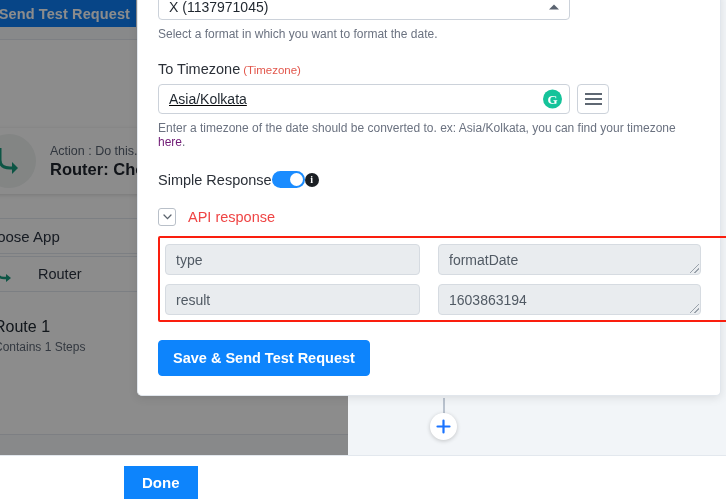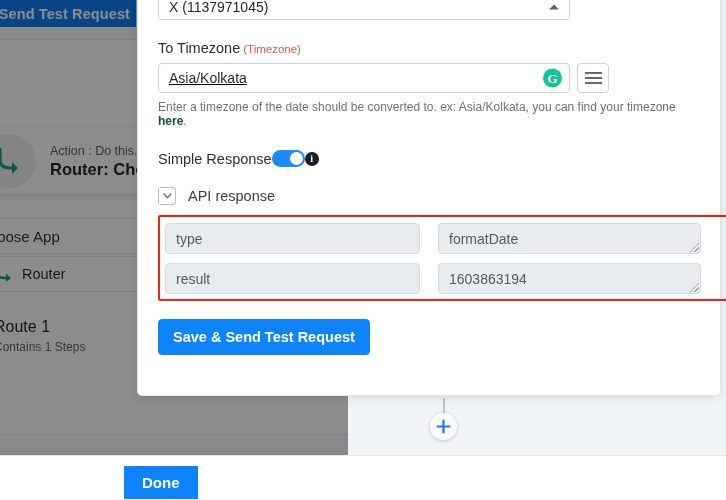--- a/index.html
+++ b/index.html
@@ -55,21 +55,21 @@
   .bg-card-title { font-size: 16.5px; font-weight: 700; color: #20262e; white-space: nowrap; margin-top: 2px; }
 
   .bg-row {
     position: absolute; left: 0; width: 348px;
     background: #ffffff; border-top: 1px solid #e2e7ee; border-bottom: 1px solid #e2e7ee;
     display: flex; align-items: center;
   }
   .bg-row-choose { top: 218px; height: 36px; }
   .bg-row-router { top: 256px; height: 36px; }
   .bg-row-choose span { font-size: 15px; color: #2b3340; padding-left: 0px; margin-left: -22px; white-space: nowrap; }
-  .bg-row-router span { font-size: 14.5px; color: #2b3340; margin-left: 22px; white-space: nowrap; }
+  .bg-row-router span { font-size: 14.5px; color: #2b3340; margin-left: 38px; white-space: nowrap; }
   .router-arrow { position: absolute; left: -6px; top: 256px; height: 36px; display: flex; align-items: center; }
 
   .bg-route {
     position: absolute; left: -6px; top: 318px; width: 200px;
   }
   .bg-route-title { font-size: 16px; color: #222a33; white-space: nowrap; }
   .bg-route-sub { font-size: 12px; color: #5f6977; margin-top: 4px; white-space: nowrap; }
 
   .bg-footerbar {
     position: absolute; left: 0; top: 434px; width: 348px; height: 21px;
@@ -185,21 +185,21 @@
     display: flex; align-items: center; justify-content: center;
     font-family: "Liberation Serif", serif; cursor: pointer;
   }
 
   .api-row { display: flex; align-items: center; margin-top: 20px; gap: 12px; }
   .chev-box {
     width: 18px; height: 18px; border: 1px solid #b9c0c9; border-radius: 3px;
     display: flex; align-items: center; justify-content: center; cursor: pointer;
     background: #ffffff;
   }
-  .api-label { font-size: 14.5px; color: #404040; }
+  .api-label { font-size: 14.5px; color: #ef4444; }
 
   .kv-box {
     margin-top: 10px; width: 609px;
     border: 2px solid #fa1e0e; border-radius: 2px;
     padding: 6px 5px 5px 5px;
   }
   .kv-row { display: flex; gap: 18px; margin-bottom: 9px; }
   .kv-row:last-child { margin-bottom: 0; }
   .kv-key, .kv-val {
     height: 31px; background: #e9ecef;
@@ -226,21 +226,21 @@
     padding: 9px 14px; cursor: pointer;
     font-family: "Liberation Sans", sans-serif;
   }
   .btn-outline {
     background: #ffffff; color: #0d84fc;
     border: 1px solid #5aa9fb; border-radius: 4px;
     font-size: 14.5px; font-weight: 400;
     padding: 9px 16px; cursor: pointer;
     font-family: "Liberation Sans", sans-serif;
   }
-  .link { color: #14532d; text-decoration: none; cursor: pointer; font-weight: bold; }
+  .link { color: #701a75; text-decoration: none; cursor: pointer; }
 </style>
 </head>
 <body>
 
 <div id="root">
 
   <div class="backdrop">
     <div class="canvas-area"></div>
 
     <div class="bg-canvas">
@@ -294,20 +294,21 @@
 
   <div class="footer"></div>
   <button class="done-btn">Done</button>
 
   <div class="panel">
 
     <div class="field-select">
       <span>X (1137971045)</span>
       <span class="caret-up"></span>
     </div>
+    <div class="hint">Select a format in which you want to format the date.</div>
 
     <div class="label-row">
       <span>To Timezone</span><span class="label-req">(Timezone)</span>
     </div>
 
     <div class="tz-wrap">
       <div class="tz-input">
         <span>Asia/Kolkata</span>
         <span class="g-badge">G</span>
       </div>

